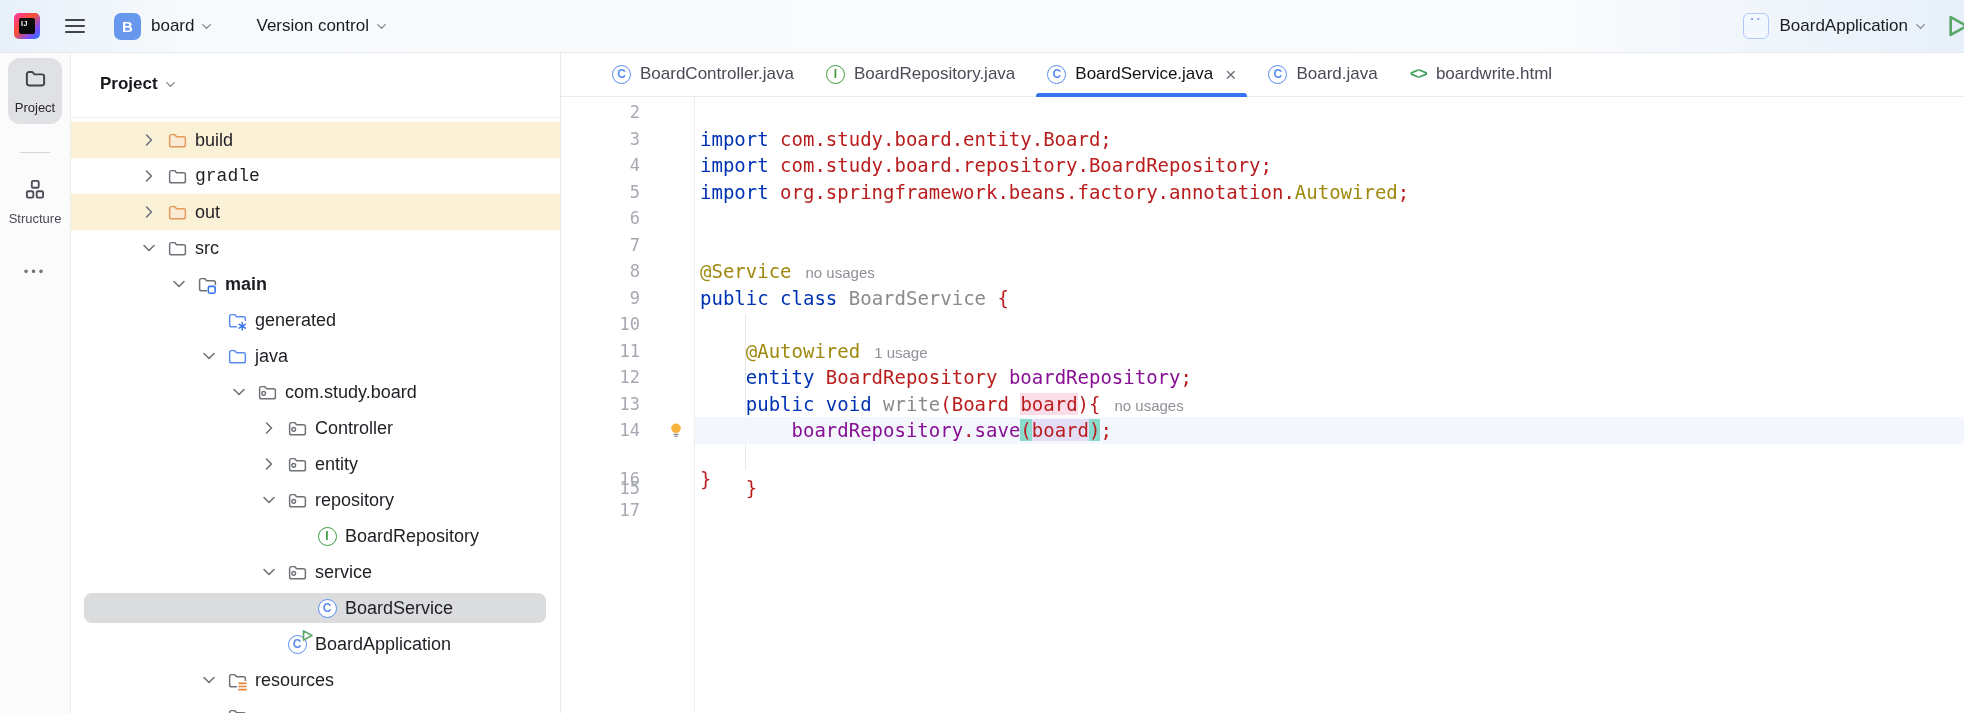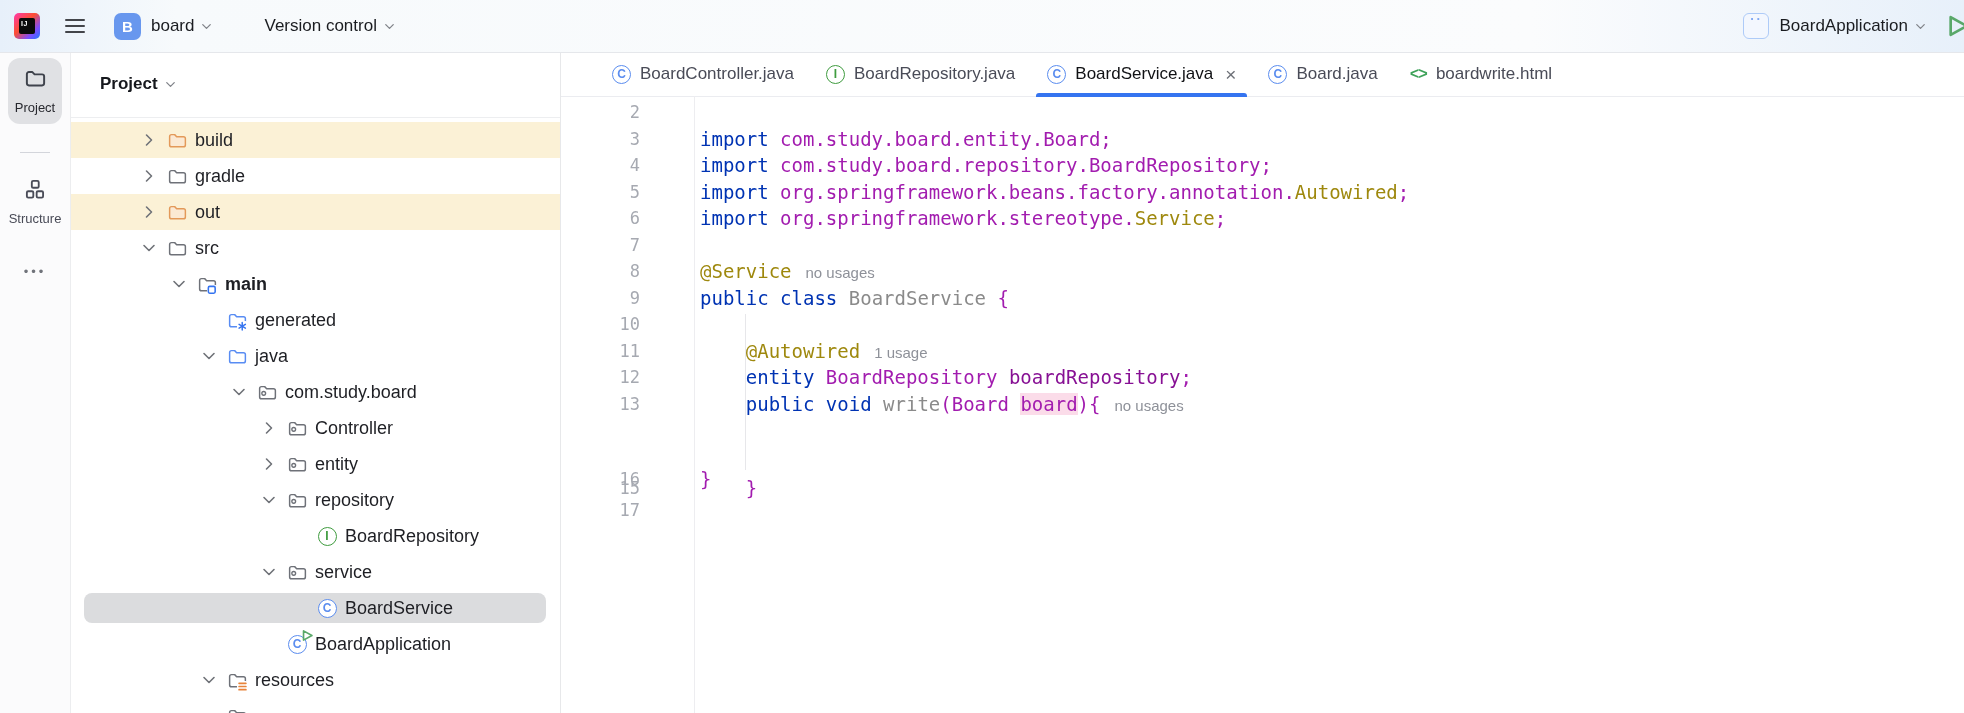--- a/index.html
+++ b/index.html
@@ -70,21 +70,21 @@
   .tabclose{font-size:19px;color:#6E7178;margin-left:3px;line-height:1}
   #codearea{position:absolute;left:0;right:0;top:44px;bottom:0;overflow:hidden}
   #gutter-border{position:absolute;left:134px;top:0;bottom:0;width:1px;background:#EDEDF0}
   #indent-guide{position:absolute;left:185px;top:218px;height:156px;width:1px;background:#E7E7EA}
   .cl{position:absolute;left:0;right:0;height:27px}
   .cl.cur::before{content:"";position:absolute;left:135px;right:0;top:0;bottom:0;background:#F3F7FD}
   .lnum{position:absolute;left:0;top:0;width:80px;text-align:right;font:17px/27px "DejaVu Sans Mono",monospace;color:#A6A9B1;z-index:1}
   .bulb{position:absolute;left:108px;top:5px;z-index:1}
   .ctext{position:absolute;left:140px;top:0;white-space:pre;font:19px/27px "DejaVu Sans Mono",monospace;z-index:1}
   .tok-k{color:#0033B3}
-  .tok-p{color:#a21caf}
+  .tok-p{color:#b91c1c}
   .tok-a{color:#9E880D}
   .tok-f{color:#871094}
   .tok-g{color:#8A8A8A}
   .bg-pink{background:#FBDCE9}
   .bg-lav{background:#E3DEF5}
   .bg-teal{background:#8ADBCE}
   .inlay{font-family:"Liberation Sans",sans-serif;font-size:15px;color:#8E9199;margin-left:14px}
 </style>
 </head>
 <body>
@@ -101,21 +101,21 @@
         <div></div>
       </div>
     <div class="bbadge">B</div>
     <span class="hlabel">board</span>
     <span class="hchev">
         <svg width="15" height="15" viewBox="0 0 20 20">
           <polyline points="5,7.5 10,12.5 15,7.5" fill="none" stroke="#808389" stroke-width="1.7" stroke-linecap="round" stroke-linejoin="round"></polyline>
         </svg>
       </span>
     <span id="vcs-group">
-      <span class="hlabel" style="margin-left:16px">Version control</span>
+      <span class="hlabel" style="margin-left:8px">Version control</span>
       <span class="hchev">
           <svg width="15" height="15" viewBox="0 0 20 20">
             <polyline points="5,7.5 10,12.5 15,7.5" fill="none" stroke="#808389" stroke-width="1.7" stroke-linecap="round" stroke-linejoin="round"></polyline>
           </svg>
         </span>
     </span>
     <span id="run-group">
       <span class="rcico">
           <i>··</i>
         </span>
@@ -160,21 +160,21 @@
               <polyline points="7.5,5 12.5,10 7.5,15" fill="none" stroke="#6F7278" stroke-width="1.6" stroke-linecap="round" stroke-linejoin="round"></polyline>
             </svg>
           </span>
           <span class="ticon" style="left: 96px;">
             <svg width="21" height="21" viewBox="0 0 20 20">
               <path d="M2.5 6.2C2.5 5.2 3.3 4.4 4.3 4.4h3l1.9 2h6.5c1 0 1.8.8 1.8 1.8v6c0 1-.8 1.8-1.8 1.8H4.3c-1 0-1.8-.8-1.8-1.8z" fill="#FBE9D3" stroke="#E39959" stroke-width="1.4" stroke-linejoin="round"></path>
             </svg>
           </span>
           <span class="tlabel" style="left: 125px;">build</span>
         </div>
-        <div class="trow" style="top: 106px;">
+        <div class="trow" style="top: 106px; font-family: Liberation Mono, monospace;">
           <span class="tchev" style="left: 69px;">
             <svg width="20" height="20" viewBox="0 0 20 20">
               <polyline points="7.5,5 12.5,10 7.5,15" fill="none" stroke="#6F7278" stroke-width="1.6" stroke-linecap="round" stroke-linejoin="round"></polyline>
             </svg>
           </span>
           <span class="ticon" style="left: 96px;">
             <svg width="21" height="21" viewBox="0 0 20 20">
               <path d="M2.5 6.2C2.5 5.2 3.3 4.4 4.3 4.4h3l1.9 2h6.5c1 0 1.8.8 1.8 1.8v6c0 1-.8 1.8-1.8 1.8H4.3c-1 0-1.8-.8-1.8-1.8z" fill="none" stroke="#6E7178" stroke-width="1.4" stroke-linejoin="round"></path>
             </svg>
           </span>
@@ -425,21 +425,20 @@
         <div class="cl" style="top: 56px;">
           <span class="lnum">4</span>
           <span class="ctext"><span class="tok-k">import </span><span class="tok-p">com.study.board.repository.BoardRepository;</span></span>
         </div>
         <div class="cl" style="top: 83px;">
           <span class="lnum">5</span>
           <span class="ctext"><span class="tok-k">import </span><span class="tok-p">org.springframework.beans.factory.annotation.</span><span class="tok-a">Autowired</span><span class="tok-p">;</span></span>
         </div>
         <div class="cl" style="top: 109px;">
           <span class="lnum">6</span>
-          <span class="ctext"><span class="tok-k">import </span><span class="tok-p">org.springframework.stereotype.</span><span class="tok-a">Service</span><span class="tok-p">;</span></span>
         </div>
         <div class="cl" style="top: 136px;">
           <span class="lnum">7</span>
           <span class="ctext"></span>
         </div>
         <div class="cl" style="top: 162px;">
           <span class="lnum">8</span>
           <span class="ctext"><span class="tok-a">@Service</span><span class="inlay">no usages</span></span>
         </div>
         <div class="cl" style="top: 189px;">
@@ -455,20 +454,28 @@
           <span class="ctext"><span class="tok-p">    </span><span class="tok-a">@Autowired</span><span class="inlay">1 usage</span></span>
         </div>
         <div class="cl" style="top: 268px;">
           <span class="lnum">12</span>
           <span class="ctext"><span class="tok-p">    </span><span class="tok-k">entity</span><span class="tok-p"> </span><span class="tok-p">BoardRepository </span><span class="tok-f">boardRepository</span><span class="tok-p">;</span></span>
         </div>
         <div class="cl" style="top: 295px;">
           <span class="lnum">13</span>
           <span class="ctext"><span class="tok-p">    </span><span class="tok-k">public</span><span class="tok-p"> </span><span class="tok-k">void</span><span class="tok-p"> </span><span class="tok-g">write</span><span class="tok-p">(</span><span class="tok-p">Board </span><span class="tok-p bg-pink">board</span><span class="tok-p">){</span><span class="inlay">no usages</span></span>
         </div>
+        <div class="cl cur" style="top: 321px;">
+          <span class="lnum">14</span>
+          <span class="bulb"><svg width="16" height="16" viewBox="0 0 16 16">
+              <circle cx="8" cy="6.3" r="4.8" fill="#F7B13C"></circle>
+              <path d="M5.9 12.3h4.2M6.8 14.2h2.4" stroke="#8E8E8E" stroke-width="1.3" stroke-linecap="round"></path>
+            </svg></span>
+          <span class="ctext"><span class="tok-p">        </span><span class="tok-f">boardRepository</span><span class="tok-p">.</span><span class="tok-f">save</span><span class="tok-p bg-teal">(</span><span class="tok-p bg-lav">board</span><span class="tok-p bg-teal">)</span><span class="tok-p">;</span></span>
+        </div>
         <div class="cl" style="top: 348px; margin-top: 31px;">
           <span class="lnum">15</span>
           <span class="ctext"><span class="tok-p">    }</span></span>
         </div>
         <div class="cl" style="top: 370px;">
           <span class="lnum">16</span>
           <span class="ctext"><span class="tok-p">}</span></span>
         </div>
         <div class="cl" style="top: 401px;">
           <span class="lnum">17</span>

